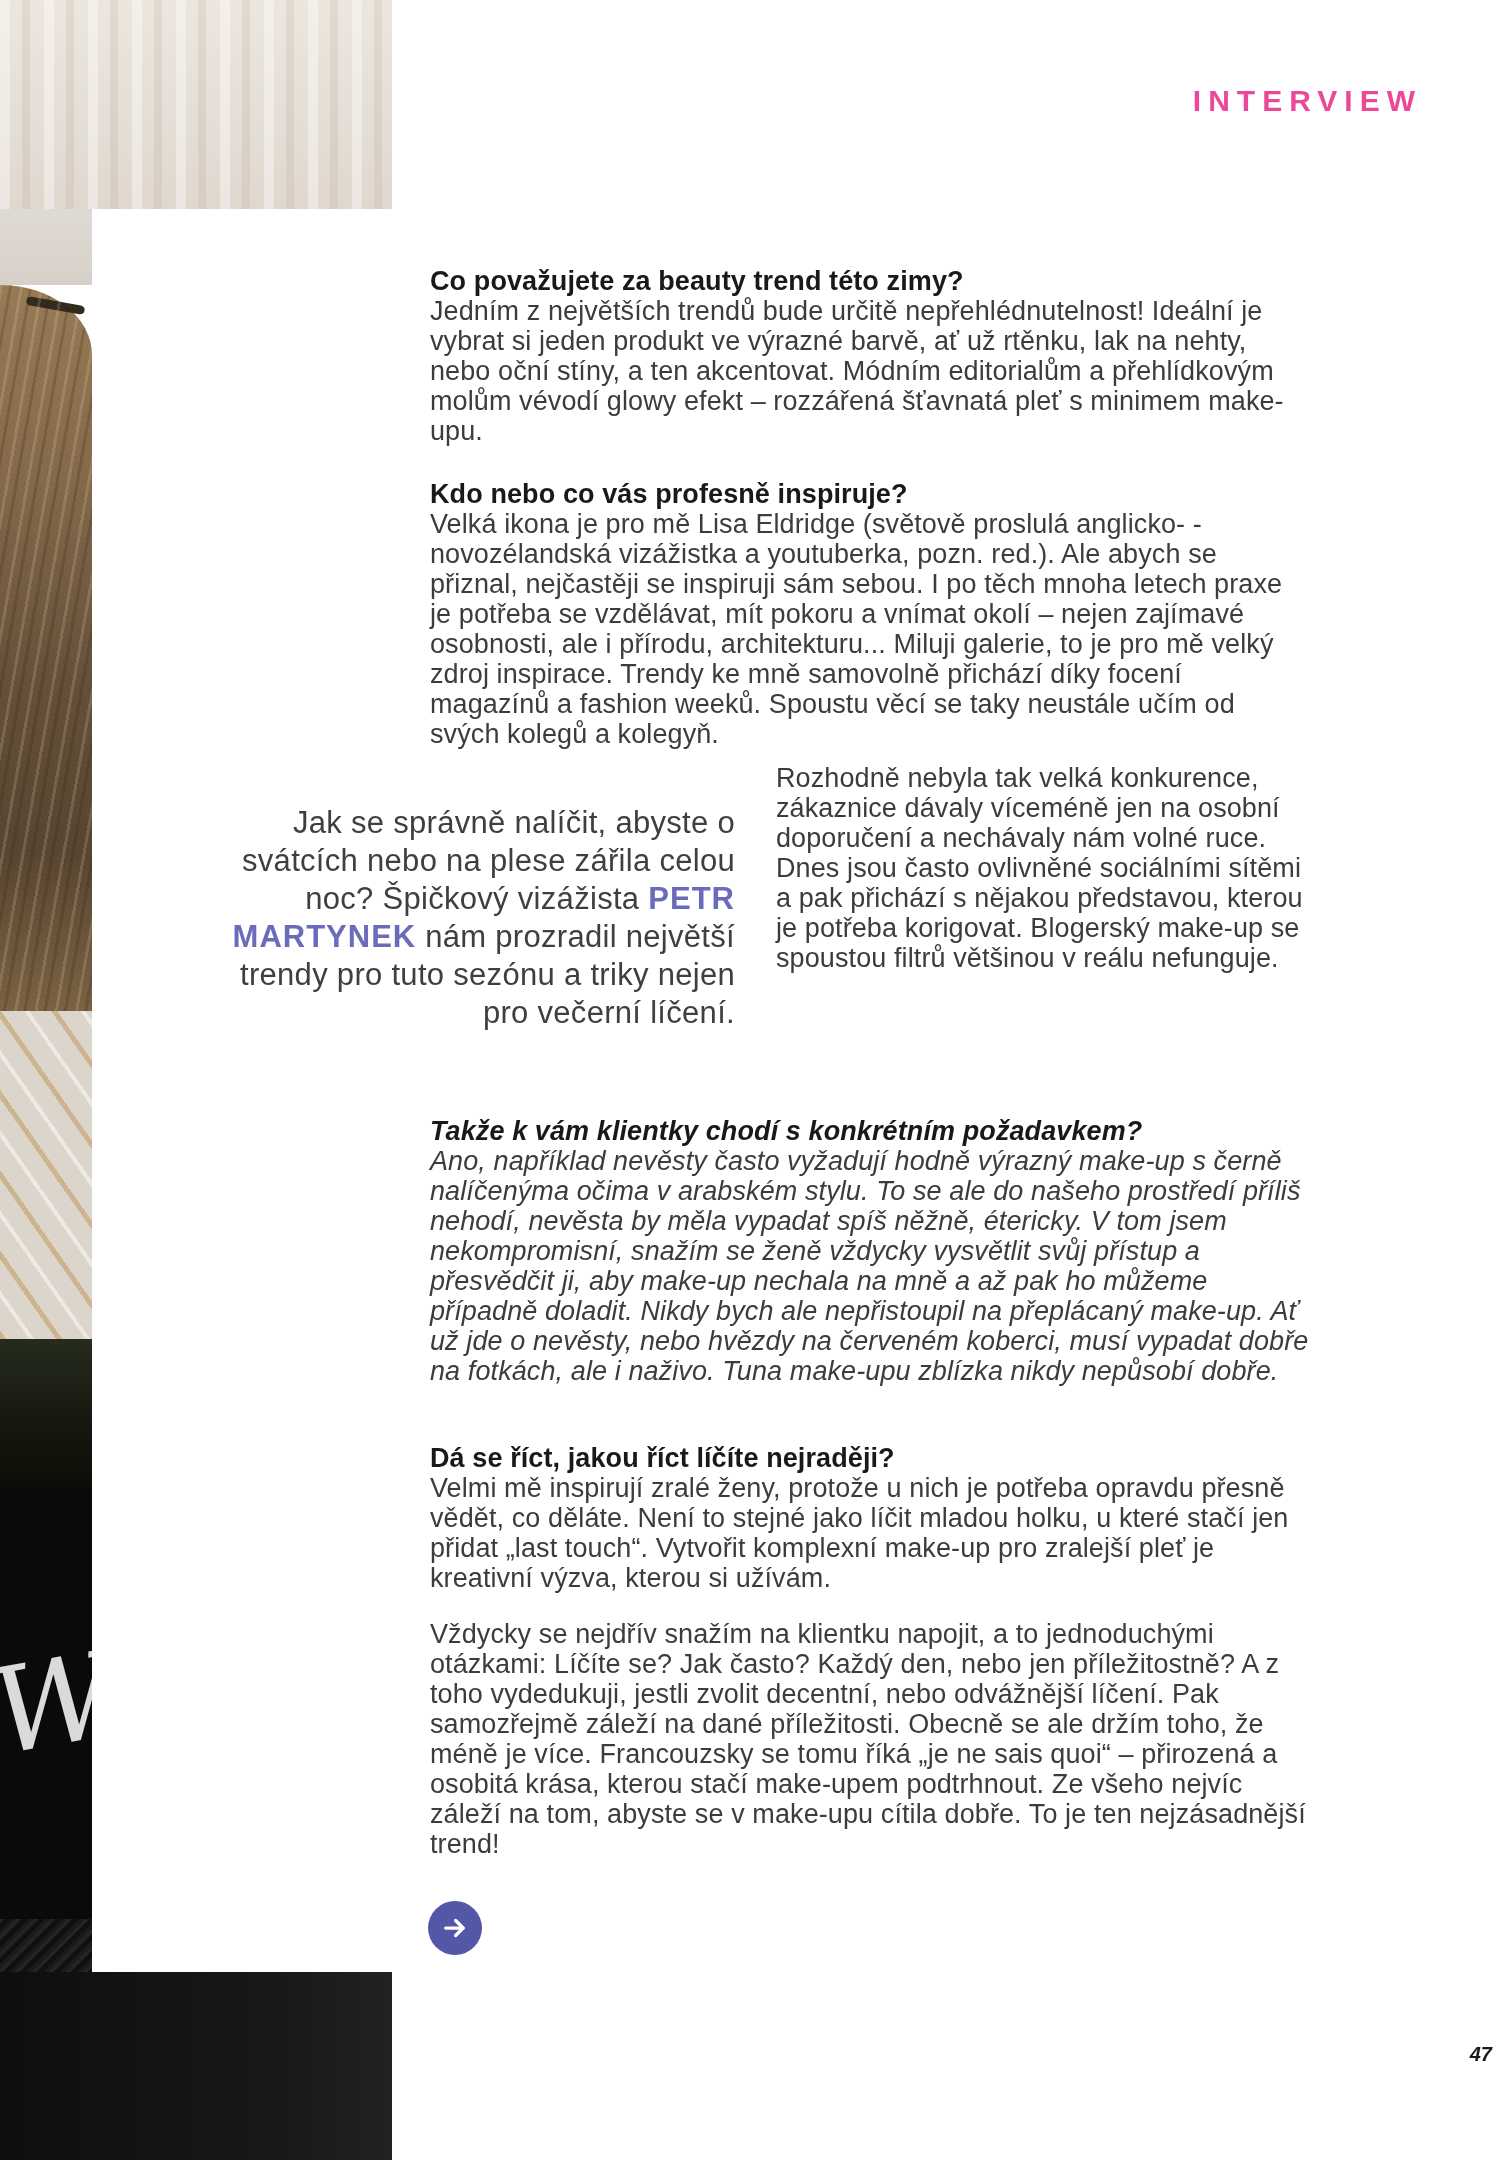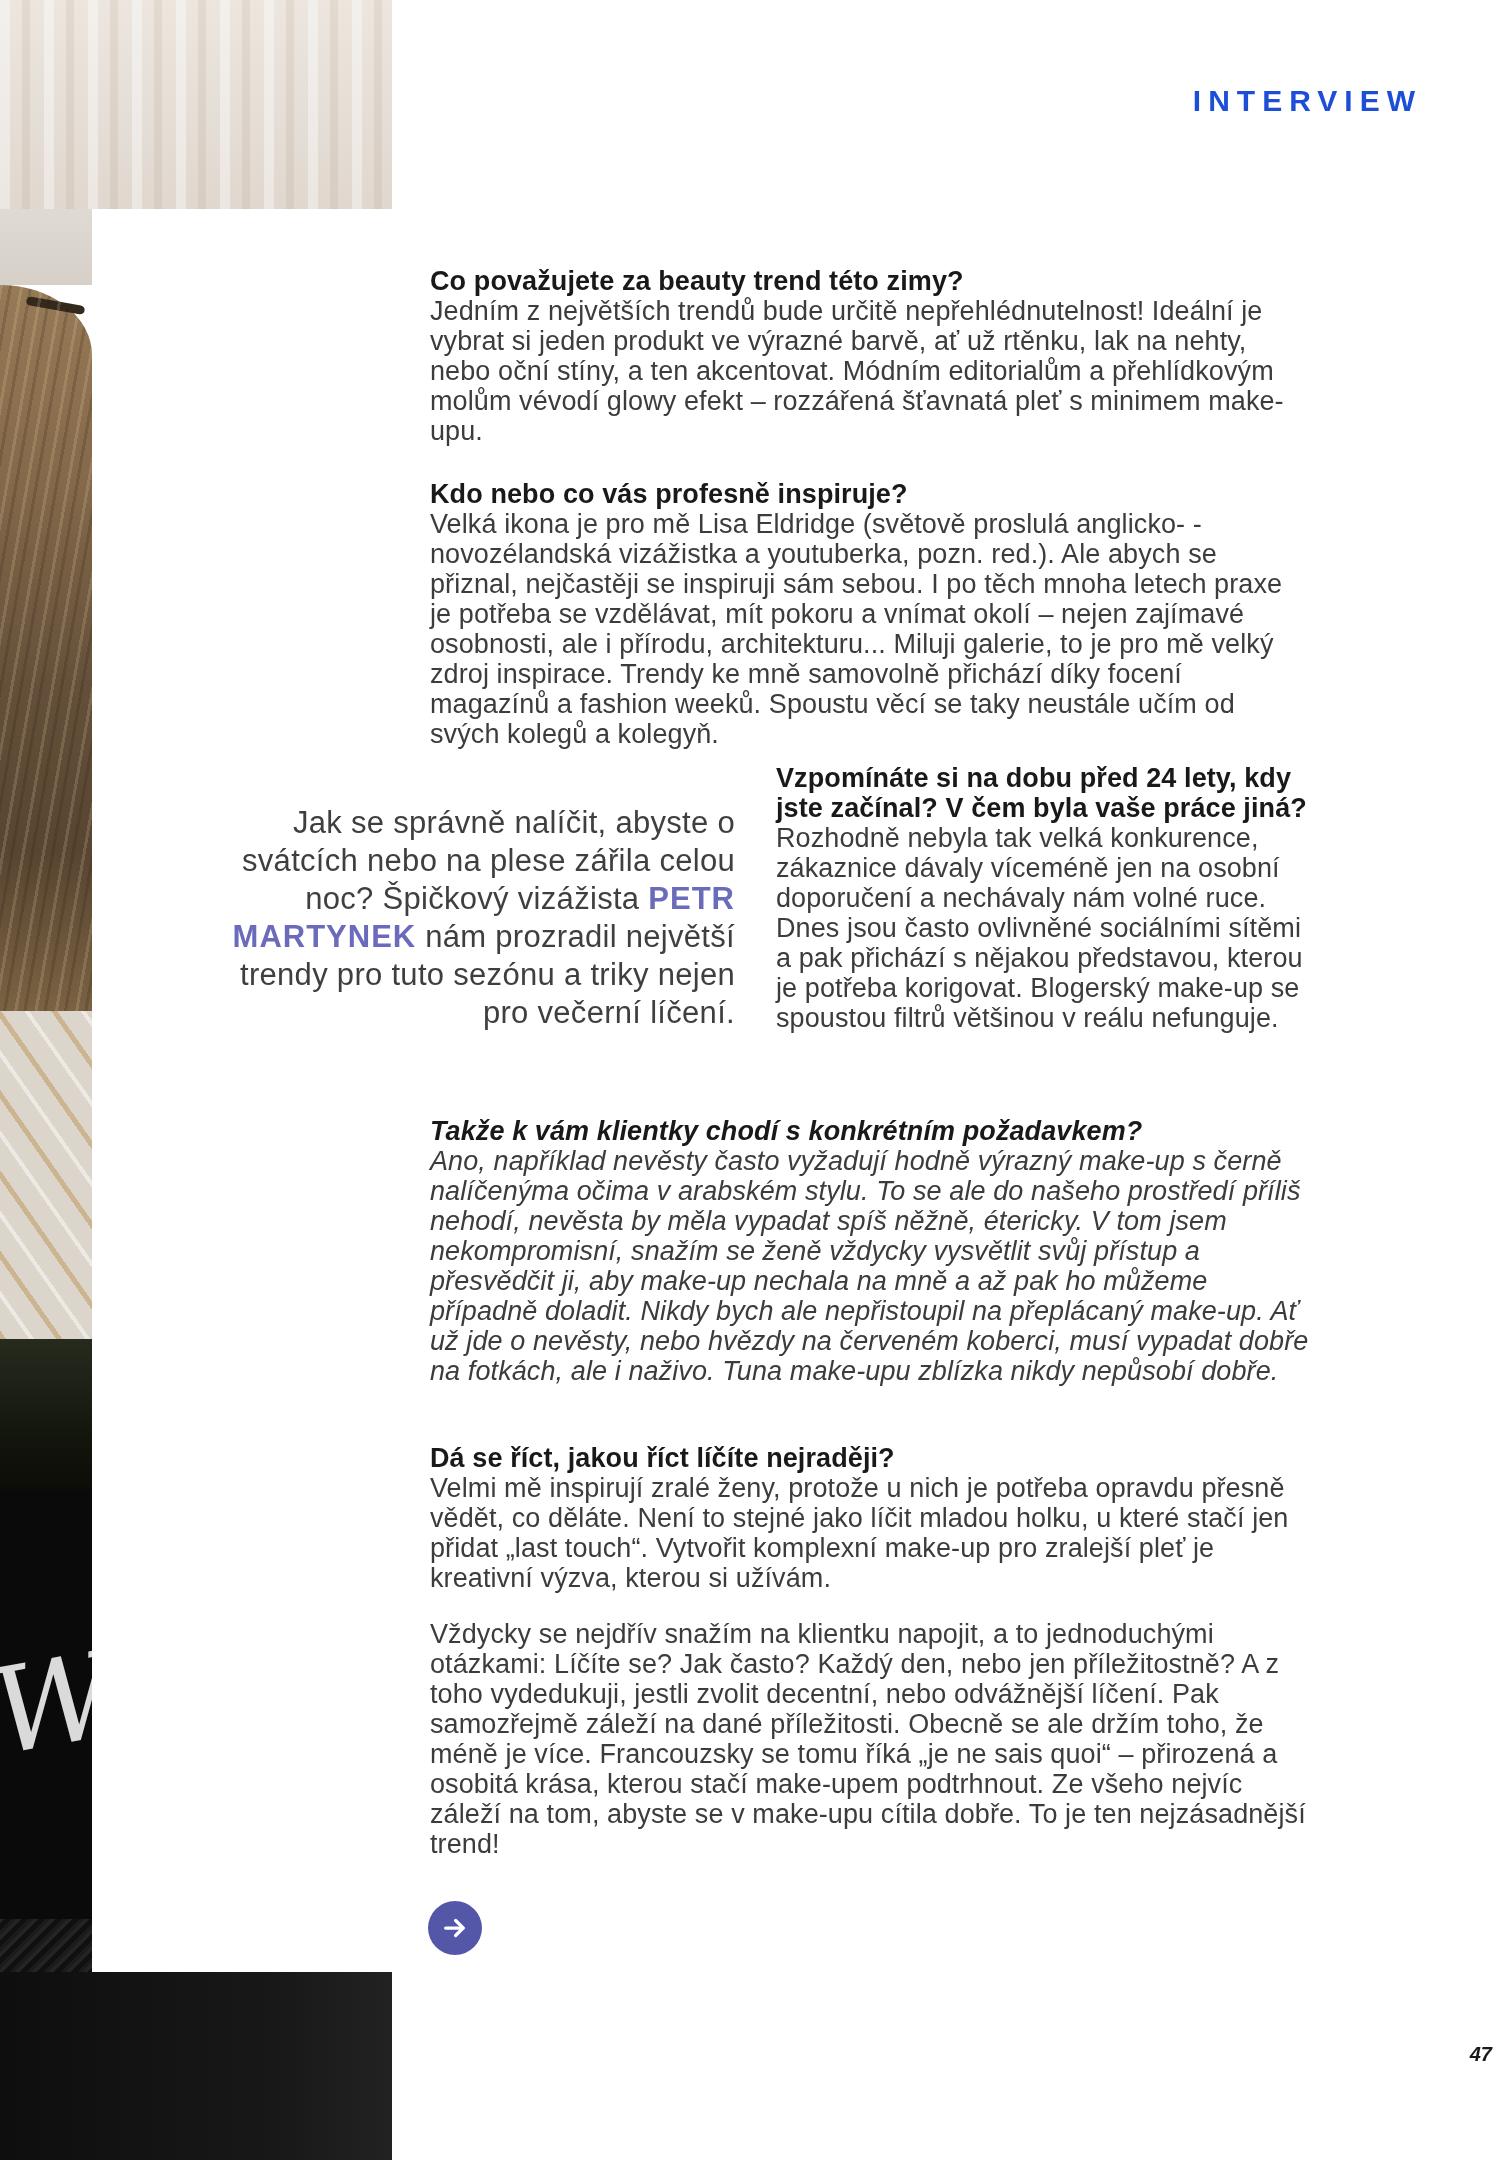--- a/index.html
+++ b/index.html
@@ -57,21 +57,21 @@
     background:repeating-linear-gradient(135deg,#242424 0 3px,#101010 3px 8px,#1b1b1b 8px 12px);
   }
   .photo-bottom{
     position:absolute;left:0;top:1972px;width:392px;height:188px;
     background:linear-gradient(90deg,#0e0e0e 0%,#181818 70%,#222222 100%);
   }
 
   
   .mag-header{
     position:absolute;right:90px;top:84px;
-    font-size:30px;font-weight:800;letter-spacing:7px;color:#1d4ed8;
+    font-size:30px;font-weight:800;letter-spacing:7px;color:#ec4899;
   }
 
   
   .qa{position:absolute;font-size:27px;line-height:30px;color:#3c3c3c;letter-spacing:.1px;}
   .qa .q{font-weight:700;color:#191919;}
   .qa0{left:430px;top:266px;width:860px;}
   .qa1{left:430px;top:479px;width:860px;}
   .qa2{left:776px;top:763px;width:535px;}
   .qa3{left:430px;top:1116px;width:880px;font-style:italic;}
   .qa4{left:430px;top:1443px;width:880px;}
@@ -128,21 +128,20 @@
   <div class="qa qa1">
     <div class="q">Kdo nebo co vás profesně inspiruje?</div>
     <div class="a">Velká ikona je pro mě Lisa Eldridge (světově proslulá anglicko- -novozélandská vizážistka a youtuberka, pozn. red.). Ale abych se přiznal, nejčastěji se inspiruji sám sebou. I po těch mnoha letech praxe je potřeba se vzdělávat, mít pokoru a vnímat okolí – nejen zajímavé osobnosti, ale i přírodu, architekturu... Miluji galerie, to je pro mě velký zdroj inspirace. Trendy ke mně samovolně přichází díky focení magazínů a fashion weeků. Spoustu věcí se taky neustále učím od svých kolegů a kolegyň.</div>
   </div>
 
   <div class="pull-quote">
     <span>Jak se správně nalíčit, abyste o svátcích nebo na plese zářila celou noc? Špičkový vizážista </span><span class="pq-name">PETR MARTYNEK</span><span> nám prozradil největší trendy pro tuto sezónu a triky nejen pro večerní líčení.</span>
   </div>
 
   <div class="qa qa2">
-    <div class="q">Vzpomínáte si na dobu před 24 lety, kdy jste začínal? V čem byla vaše práce jiná?</div>
     <div class="a">Rozhodně nebyla tak velká konkurence, zákaznice dávaly víceméně jen na osobní doporučení a nechávaly nám volné ruce. Dnes jsou často ovlivněné sociálními sítěmi a pak přichází s nějakou představou, kterou je potřeba korigovat. Blogerský make-up se spoustou filtrů většinou v reálu nefunguje.</div>
   </div>
 
   <div class="qa qa3">
     <div class="q">Takže k vám klientky chodí s konkrétním požadavkem?</div>
     <div class="a">Ano, například nevěsty často vyžadují hodně výrazný make-up s černě nalíčenýma očima v arabském stylu. To se ale do našeho prostředí příliš nehodí, nevěsta by měla vypadat spíš něžně, étericky. V tom jsem nekompromisní, snažím se ženě vždycky vysvětlit svůj přístup a přesvědčit ji, aby make-up nechala na mně a až pak ho můžeme případně doladit. Nikdy bych ale nepřistoupil na přeplácaný make-up. Ať už jde o nevěsty, nebo hvězdy na červeném koberci, musí vypadat dobře na fotkách, ale i naživo. Tuna make-upu zblízka nikdy nepůsobí dobře.</div>
   </div>
 
   <div class="qa qa4">
     <div class="q">Dá se říct, jakou říct líčíte nejraději?</div>

